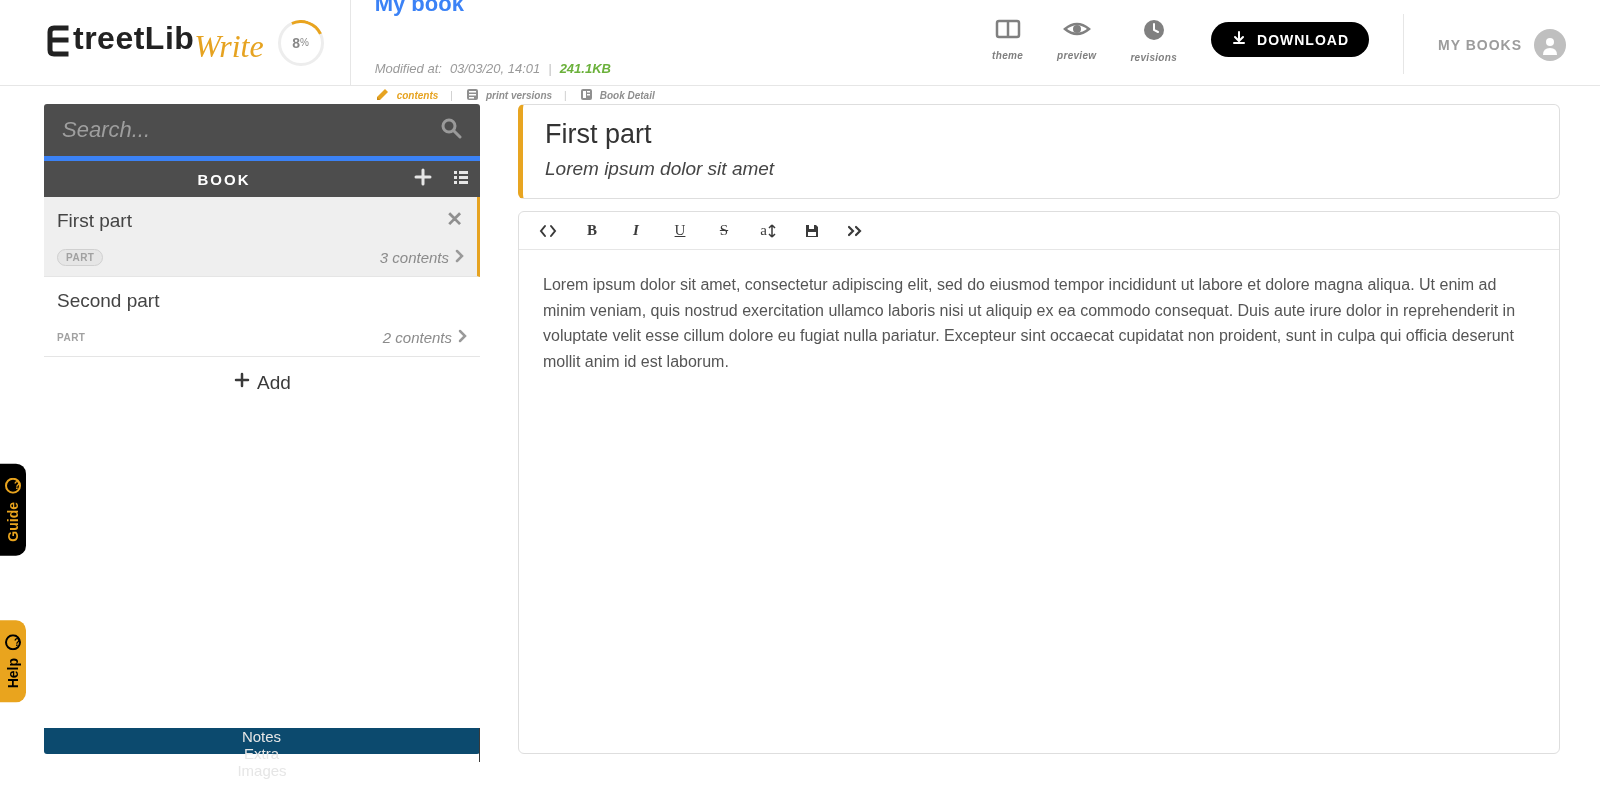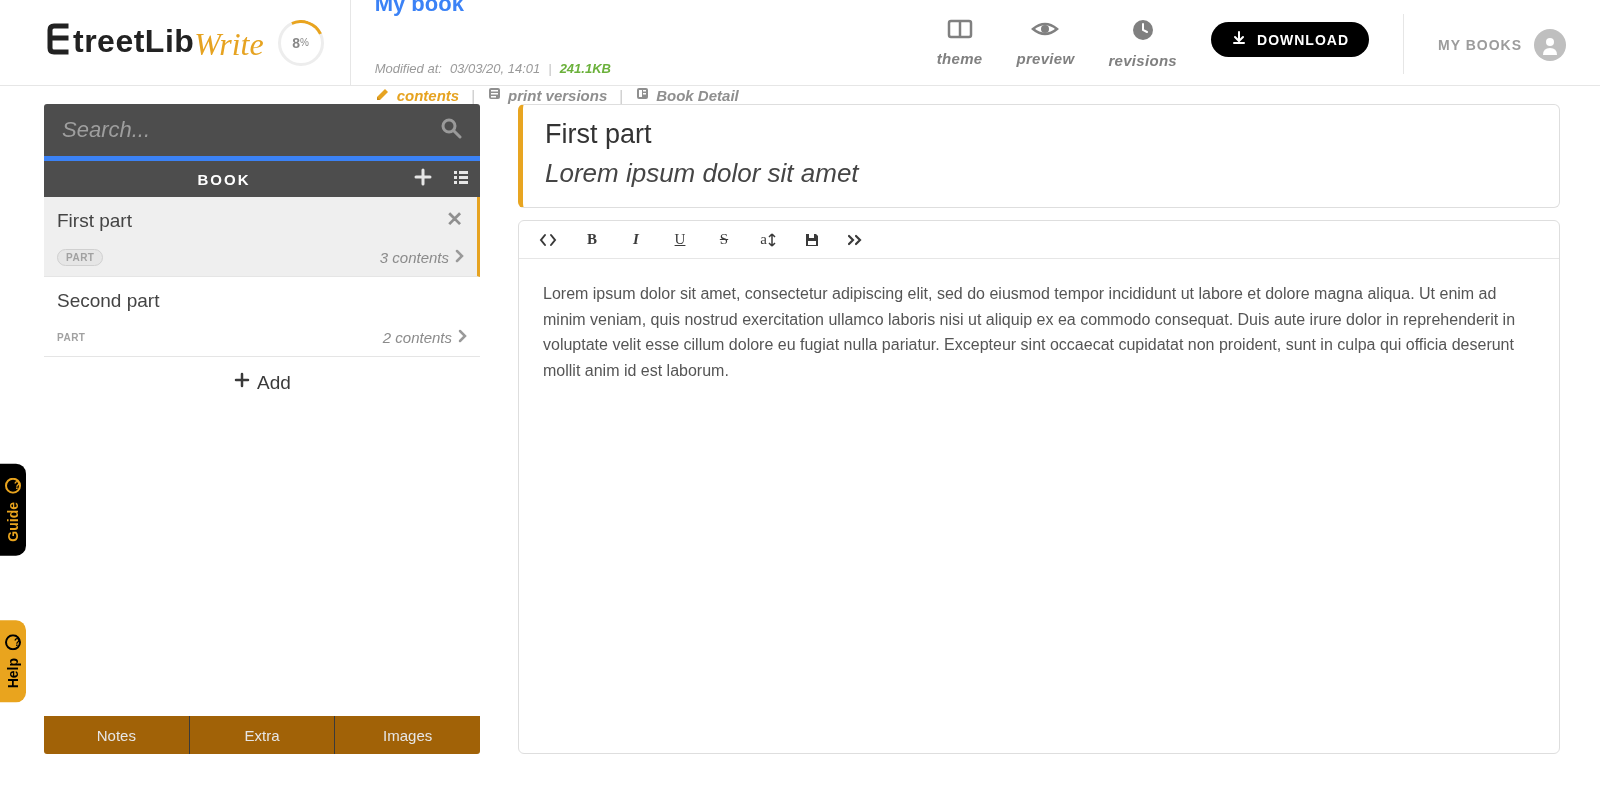--- a/index.html
+++ b/index.html
@@ -2,41 +2,41 @@
 <html><head>
 <meta charset="utf-8">
 <style>
 * { margin: 0; padding: 0; box-sizing: border-box; }
 body { font-family: -apple-system, Helvetica, Arial, sans-serif; background: #fff; color: #3a3a3a; width: 1600px; height: 798px; position: relative; overflow: hidden; }
 
 
 .header { display: flex; align-items: stretch; border-bottom: 1px solid #e6e6e6; height: 86px; }
 .logo-block { display: flex; align-items: center; padding: 0 26px 0 46px; border-right: 1px solid #e6e6e6; gap: 14px; }
 .logo-text { display: flex; align-items: baseline; font-weight: 600; }
-.logo-street { font-size: 32px; color: #222; letter-spacing: .5px; display: inline-flex; align-items: flex-start; }
+.logo-street { font-size: 32px; color: #222; letter-spacing: .5px; display: inline-flex; align-items: flex-end; }
 .logo-write { font-size: 32px; font-style: italic; color: #e6a321; font-family: Georgia, serif; font-weight: 500; }
 .logo-bracket { display:inline-flex; margin-right:3px; }
 .progress { width: 46px; height: 46px; border-radius: 50%; border: 3px solid #ededed; position: relative; display:flex; align-items:center; justify-content:center; }
 .progress::before { content: ""; position: absolute; inset: -3px; border-radius: 50%; border: 3px solid transparent; border-top-color: #e9a41e; transform: rotate(20deg); }
 .progress-val { font-size: 14px; color:#888; font-weight: 600; }
 .progress-pct { font-size: 10px; color:#888; }
 
 .book-header { flex: 1; padding: 10px 24px 0 24px; display: flex; flex-direction: column; justify-content: center; gap: 4px; }
 .book-title { font-size: 22px; font-weight: 700; color: #3b82f6; }
 .book-meta { font-size: 13px; color: #9a9a9a; font-style: italic; display:flex; gap:8px; align-items:center;margin-top:40px; }
 .book-size { color: #6bb13b; font-weight: 600; font-style: italic; }
-.book-tabs { display: flex; gap: 12px; align-items:center; margin-top: 6px; font-size: 15px; }
+.book-tabs { display: flex; gap: 12px; align-items:center; margin-top: 6px; font-size: 10px; }
 .book-tab { display:flex; align-items:center; gap:6px; color:#8f8f8f; font-weight:600; font-style: italic; }
 .book-tab.active { color: #e6a321; }
 .tab-sep { color:#c9c9c9; }
 
 .top-actions { display:flex; align-items: flex-start; padding-top: 18px; gap: 34px; padding-right: 34px; }
 .act-col { display:flex; flex-direction:column; align-items:center; gap:6px; color:#808080; }
 .act-col svg { }
-.act-label { font-size: 15px; letter-spacing: .3px; font-style: italic; font-weight:600; color:#808080; }
+.act-label { font-size: 10px; letter-spacing: .3px; font-style: italic; font-weight:600; color:#808080; }
 .download-btn { background:#000; color:#fff; border-radius: 18px; padding: 8px 20px; display:flex; align-items:center; gap:10px; font-size:14px; font-weight:700; letter-spacing:1px; margin-top: 4px; }
 .divider-v { width:1px; background:#e6e6e6; height: 60px; margin-top: 14px; }
 .mybooks { display:flex; align-items:center; gap:12px; padding: 0 34px; font-size:14px; font-weight:700; color:#9c9c9c; letter-spacing:1px; margin-top: 4px; }
 .avatar { width:32px; height:32px; border-radius:50%; background:#bfbfbf; display:flex; align-items:center; justify-content:center; }
 
 
 .main { display:flex; height: calc(100% - 86px); }
 .sidebar { width: 480px; padding: 18px 0 0 44px; display:flex; flex-direction:column; }
 .search-bar { background:#4d4d4d; height:52px; display:flex; align-items:center; padding: 0 18px; border-radius: 3px 3px 0 0; }
 .search-input { flex:1; background:transparent; border:none; color:#e0e0e0; font-size:22px; font-style:italic; font-weight:500; outline:none; }
@@ -49,29 +49,29 @@
 .part.active { background:#efefef; border-right:3px solid #e6a321; }
 .part-title { font-size:19px; color:#444; }
 .part-row2 { display:flex; justify-content:space-between; align-items:center; margin-top: 17px; }
 .badge { border:1px solid #cfcfcf; border-radius:10px; font-size:10px; font-weight:700; color:#a1a1a1; padding:2px 8px; letter-spacing:.5px; }
 .part.active .badge { background:#e6e6e6; border-color:#d0d0d0; }
 .contents-count { font-size:15px; font-style:italic; color:#8b8b8b; display:flex; align-items:center; gap:6px; }
 .close-x { position:absolute; top:10px; right:14px; color:#8f8f8f; font-size:20px; font-weight:700; }
 
 .add-row { text-align:center; padding:14px 0; font-size:19px; color:#3a3a3a; display:flex; justify-content:center; align-items:center; gap:6px; }
 
-.side-bottom { margin-top:auto; display:flex; background:#a16207; height:38px; border-radius: 0 0 3px 3px; margin-bottom: 44px; }
+.side-bottom { margin-top:auto; display:flex; background:#0c4a6e; height:26px; border-radius: 0 0 3px 3px; margin-bottom: 44px; flex-direction: column; }
 .side-bottom > div { flex:1; display:flex; align-items:center; justify-content:center; color:#e6e6e6; font-size:15px; border-right:1px solid #3a3a3a; }
 .side-bottom > div:last-child { border-right:none; }
 
 
 .editor-wrap { flex:1; padding: 18px 40px 44px 38px; display:flex; flex-direction:column; gap:12px; }
 .ed-header { border:1px solid #dedede; border-radius:6px; border-left:5px solid #e8a521; padding: 14px 22px 18px 22px; }
 .ed-title { font-size:27px; font-weight:500; color:#333; margin-bottom:8px; }
-.ed-subtitle { font-size:26px; font-style:italic; color:#454545; }
+.ed-subtitle { font-size:19px; font-style:italic; color:#454545; }
 
 .ed-body { border:1px solid #dedede; border-radius:6px; flex:1; display:flex; flex-direction:column; overflow:hidden; }
 .toolbar { display:flex; align-items:center; gap:26px; padding: 10px 20px; border-bottom:1px solid #e6e6e6; color:#3a3a3a; font-size:15px; }
 .tb-item { display:flex; align-items:center; justify-content:center; width:18px; }
 .tb-bold { font-weight:700; font-family: Georgia, serif; }
 .tb-italic { font-style:italic; font-family: Georgia, serif; font-weight:600; }
 .tb-under { text-decoration: underline; font-family: Georgia, serif; }
 .tb-strike { text-decoration: line-through; font-family: Georgia, serif; }
 .ed-content { padding: 22px 24px; font-size:16px; line-height: 1.6; color:#555; }
 

